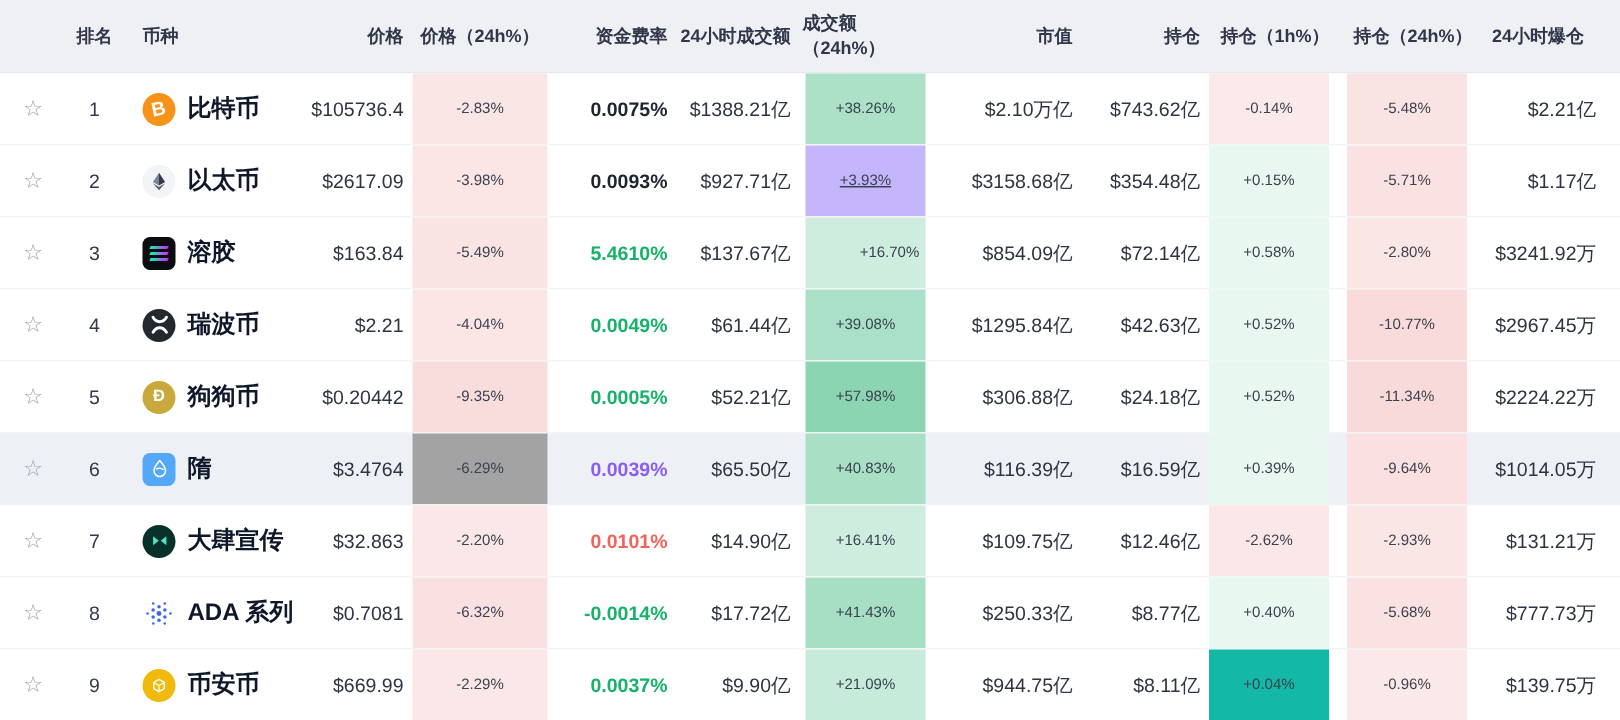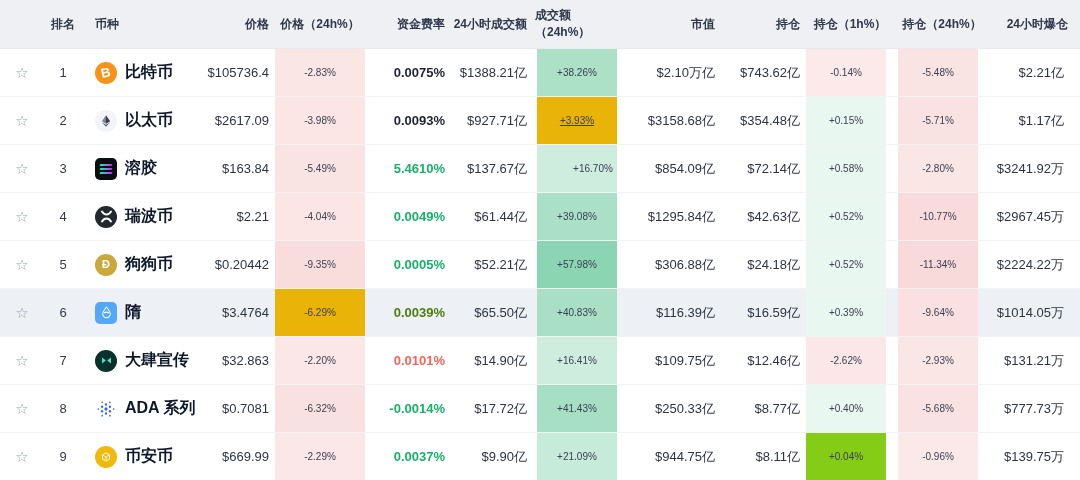--- a/index.html
+++ b/index.html
@@ -67,21 +67,21 @@
       </div>
       <div class="hcell ar" style="width: 85px; flex: 0 0 85px; padding-right: 4px;">
         <span>持仓</span>
       </div>
       <div class="hcell ac" style="width: 92px; flex: 0 0 92px;">
         <span>持仓（1h%）</span>
       </div>
       <div class="hcell ac" style="width: 92px; flex: 0 0 92px;">
         <span>持仓（24h%）</span>
       </div>
-      <div class="hcell ar" style="width: 92px; flex: 0 0 92px; padding-right: 12px; text-align: right;">
+      <div class="hcell ar" style="width: 92px; flex: 0 0 92px; padding-right: 24px; text-align: right;">
         <span>24小时爆仓</span>
       </div>
     </div>
     <div class="row">
       <div class="cell ac" style="width: 44px; flex: 0 0 44px;">
         <span class="star">☆</span>
       </div>
       <div class="cell ac" style="width: 38px; flex: 0 0 38px;">
         <span class="rank">1</span>
       </div>
@@ -145,21 +145,21 @@
       <div class="cell ac tintwrap" style="width: 94px; flex: 0 0 94px;">
         <div class="tint" style="background: rgb(251, 229, 229);">-3.98%</div>
       </div>
       <div class="cell ar" style="width: 82px; flex: 0 0 82px; padding-right: 4px;">
         <span class="num funding" style="color: rgb(30, 36, 48);">0.0093%</span>
       </div>
       <div class="cell ar" style="width: 86px; flex: 0 0 86px; padding-right: 8px;">
         <span class="num">$927.71亿</span>
       </div>
       <div class="cell ac tintwrap" style="width: 84px; flex: 0 0 84px;">
-        <div class="tint" style="background: #eab308; text-decoration: underline;">+3.93%</div>
+        <div class="tint" style="background: #c4b5fd; text-decoration: underline;">+3.93%</div>
       </div>
       <div class="cell ar" style="width: 100px; flex: 0 0 100px; padding-right: 4px;">
         <span class="num">$3158.68亿</span>
       </div>
       <div class="cell ar" style="width: 85px; flex: 0 0 85px; padding-right: 4px;">
         <span class="num">$354.48亿</span>
       </div>
       <div class="cell ac tintwrap" style="width: 92px; flex: 0 0 92px;">
         <div class="tint gapr" style="background: rgb(232, 247, 240);">+0.15%</div>
       </div>
@@ -320,24 +320,24 @@
           <svg width="15" height="15" viewBox="0 0 22 22">
             <path d="M11 3 C8.2 6.8 5.4 9 5.4 13 a5.6 5.6 0 0 0 11.2 0 C16.6 9 13.8 6.8 11 3 Z M7.2 11.4 c2.6 -1.4 5 -1.4 7.6 0.4" fill="none" stroke="#FFFFFF" stroke-width="1.5" stroke-linejoin="round"></path>
           </svg>
         </span>
         <span class="coinname">隋</span>
       </div>
       <div class="cell ar" style="width: 77px; flex: 0 0 77px; padding-right: 4px;">
         <span class="num">$3.4764</span>
       </div>
       <div class="cell ac tintwrap" style="width: 94px; flex: 0 0 94px;">
-        <div class="tint" style="background: #eab308;">-6.29%</div>
-      </div>
-      <div class="cell ar" style="width: 82px; flex: 0 0 82px; padding-right: 4px;">
-        <span class="num funding" style="color: #4d7c0f;">0.0039%</span>
+        <div class="tint" style="background: #a3a3a3;">-6.29%</div>
+      </div>
+      <div class="cell ar" style="width: 82px; flex: 0 0 82px; padding-right: 4px;">
+        <span class="num funding" style="color: #8b5cf6;">0.0039%</span>
       </div>
       <div class="cell ar" style="width: 86px; flex: 0 0 86px; padding-right: 8px;">
         <span class="num">$65.50亿</span>
       </div>
       <div class="cell ac tintwrap" style="width: 84px; flex: 0 0 84px;">
         <div class="tint" style="background: rgb(168, 223, 197);">+40.83%</div>
       </div>
       <div class="cell ar" style="width: 100px; flex: 0 0 100px; padding-right: 4px;">
         <span class="num">$116.39亿</span>
       </div>
@@ -490,21 +490,21 @@
       <div class="cell ac tintwrap" style="width: 84px; flex: 0 0 84px;">
         <div class="tint" style="background: rgb(199, 235, 218);">+21.09%</div>
       </div>
       <div class="cell ar" style="width: 100px; flex: 0 0 100px; padding-right: 4px;">
         <span class="num">$944.75亿</span>
       </div>
       <div class="cell ar" style="width: 85px; flex: 0 0 85px; padding-right: 4px;">
         <span class="num">$8.11亿</span>
       </div>
       <div class="cell ac tintwrap" style="width: 92px; flex: 0 0 92px;">
-        <div class="tint gapr" style="background: #84cc16;">+0.04%</div>
+        <div class="tint gapr" style="background: #14b8a6;">+0.04%</div>
       </div>
       <div class="cell ac tintwrap" style="width: 92px; flex: 0 0 92px;">
         <div class="tint gapr" style="background: rgb(251, 233, 233);">-0.96%</div>
       </div>
       <div class="cell ar" style="width: 92px; flex: 0 0 92px; padding-right: 16px;">
         <span class="num">$139.75万</span>
       </div>
     </div>
   </div>
 

